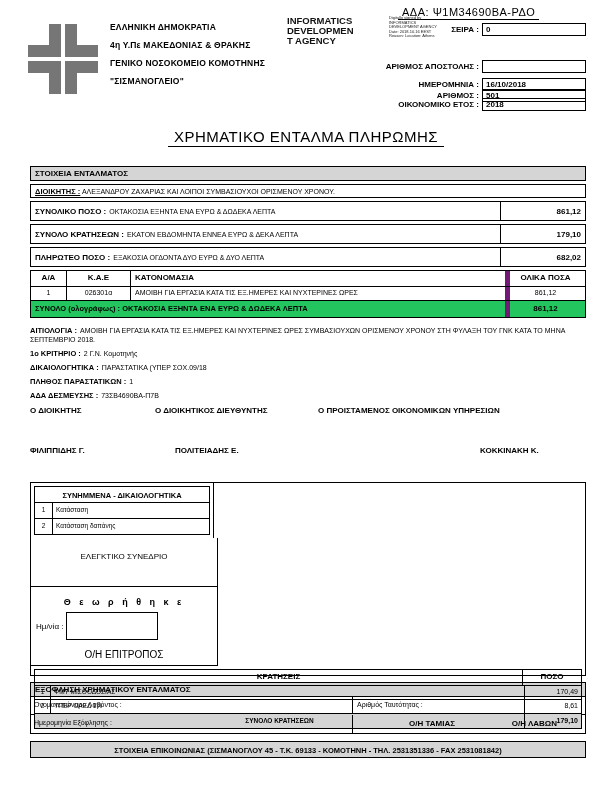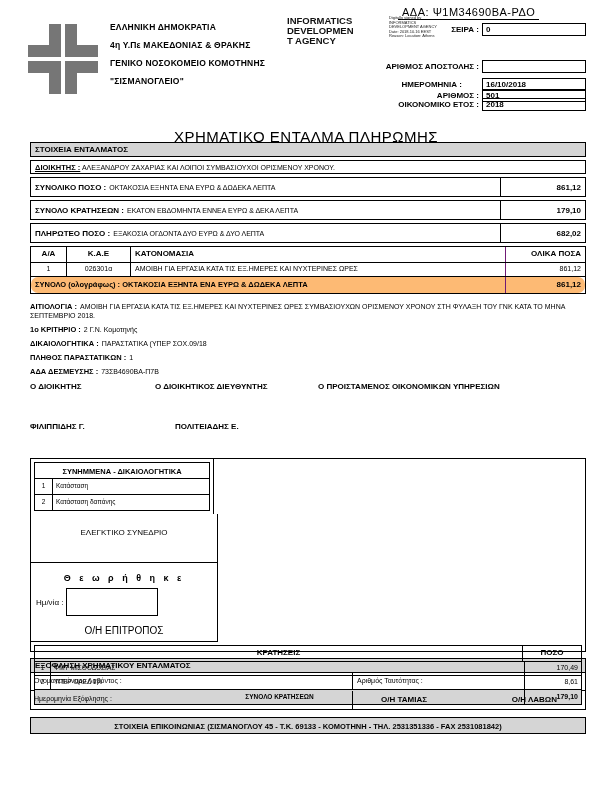--- a/index.html
+++ b/index.html
@@ -19,38 +19,38 @@
   .org { position:absolute; left:110px; top:18px; font-size:8.5px; font-weight:bold; letter-spacing:0.2px; }
   .org div { height:18px; line-height:18px; white-space:nowrap; }
   .stamp { position:absolute; left:287px; top:16px; width:160px; }
   .stamp-big { font-size:9.5px; font-weight:bold; line-height:10px; color:#111; width:100px; }
   .stamp-small { position:absolute; left:102px; top:0; width:55px; font-size:4px; line-height:4.6px; color:#222; }
   .hf { position:absolute; left:290px; width:296px; height:15px; display:flex; align-items:center; justify-content:flex-end; font-size:8px; font-weight:bold; }
   .hf .box { flex:none; width:104px; height:13px; margin-left:3px; border:1px solid #000; box-sizing:border-box; padding:1px 0 0 3px; overflow:hidden; }
   .title-wrap { position:absolute; top:128px; left:0; width:100%; text-align:center; }
   .title-wrap span { font-size:15px; letter-spacing:0.5px; border-bottom:1px solid #000; padding:0 6px 1px 6px; }
   
-  .content { position:absolute; left:30px; top:142px; width:556px; }
+  .content { position:absolute; left:30px; top:166px; width:556px; }
   .box-row { border:1px solid #000; box-sizing:border-box; margin-bottom:3px; }
   .sect-head { height:15px; background:#d5d5d5; font-weight:bold; font-size:8px; padding:2px 0 0 4px; }
   .dik-row { height:14px; font-size:7px; padding:2px 0 0 4px; }
   .dik-row .u { text-decoration:underline; font-weight:bold; font-size:7.5px; }
   .amt-row { height:20px; display:flex; align-items:stretch; }
   .amt-row .txt { flex:1; display:flex; align-items:center; padding-left:4px; font-size:7px; }
   .amt-row .txt b { font-size:8px; margin-right:3px; white-space:nowrap; }
   .amt-row .amt { width:80px; border-left:1px solid #000; display:flex; align-items:center; justify-content:flex-end; padding-right:4px; font-weight:bold; font-size:8px; }
   
   .t2 { border:1px solid #000; box-sizing:border-box; margin-top:1px; }
   .t2 .hd { display:flex; height:15px; font-weight:bold; font-size:8px; border-bottom:1px solid #000; }
   .t2 .rw { display:flex; height:13px; font-size:7px; border-bottom:1px solid #000; }
   .t2 .c-aa  { width:36px; border-right:1px solid #000; text-align:center; padding-top:2px; box-sizing:border-box; }
   .t2 .c-kae { width:64px; border-right:1px solid #000; text-align:center; padding-top:2px; box-sizing:border-box; }
   .t2 .c-nm  { flex:1; padding:2px 0 0 4px; }
-  .t2 .c-tt  { width:80px; border-left:1px solid #701a75; text-align:right; padding:2px 4px 0 0; box-sizing:border-box; }
-  .t2 .tot { display:flex; height:16px; background:#fdba74; font-weight:bold;border-radius:7px; }
+  .t2 .c-tt  { width:80px; border-left:5px solid #701a75; text-align:center; padding:2px 4px 0 0; box-sizing:border-box; }
+  .t2 .tot { display:flex; height:16px; background:#22c55e; font-weight:bold; }
   .t2 .tot .lab { flex:1; font-size:7.5px; padding:3px 0 0 4px; }
   .t2 .tot .c-tt { font-size:8px; padding-top:3px; }
   
   .details { margin-top:8px; font-size:7px; }
   .detail { margin-bottom:5px; line-height:9px; }
   .detail b { font-size:7.5px; margin-right:3px; }
   
   .sig-titles { display:flex; margin-top:6px; font-weight:bold; font-size:8px; }
   .sig-names  { display:flex; margin-top:31px; font-weight:bold; font-size:8px; }
   .st1 { width:125px; } .st2 { width:163px; } .st3 { flex:1; }
@@ -93,21 +93,21 @@
   .pm-chq-l    { width:60px;  border-right:1px solid #000; font-weight:bold; font-size:8px; display:flex; align-items:flex-end; padding:0 0 5px 3px; }
   .pm-chq-no   { width:142px; border-right:1px solid #000; font-size:6.5px; text-align:center; padding-top:2px; }
   .pm-chq-date { width:117px; border-right:1px solid #000; font-size:6.5px; text-align:center; padding-top:2px; }
   .pm-chq-a    { flex:1; font-size:6.5px; text-align:center; padding-top:2px; }
   .pay-r2 { display:flex; height:17px; border-bottom:1px solid #000; font-size:7px; }
   .pay-r2 .left  { width:322px; border-right:1px solid #000; box-sizing:border-box; padding:4px 0 0 3px; }
   .pay-r2 .right { flex:1; padding:4px 0 0 4px; }
   .pay-r3 { display:flex; height:18px; font-size:7px; }
   .pay-r3 .left { width:322px; border-right:1px solid #000; box-sizing:border-box; padding:4px 0 0 3px; }
   .pay-r3 .right { flex:1; display:flex; font-weight:bold; font-size:8px; padding-top:4px; }
-  .pay-r3 .tamias { margin-left:28px; }
+  .pay-r3 .tamias { margin-left:56px; }
   .pay-r3 .lavon  { margin-left:auto; margin-right:28px; }
   
   .footer { margin-top:7px; height:17px; border:1px solid #000; background:#d5d5d5; box-sizing:border-box; text-align:center; font-weight:bold; font-size:7.5px; padding-top:4px; }
 </style>
 </head>
 <body>
 
 <div class="page">
 
   <div class="ada-line"><span>ΑΔΑ:</span> <span>Ψ1Μ34690ΒΑ-ΡΔΟ</span></div>
@@ -140,21 +140,21 @@
     <div class="box">0</div>
   </div>
   <div class="hf" style="top:40px;margin-top:48px;">
     <span>ΑΡΙΘΜΟΣ :</span>
     <div class="box">501</div>
   </div>
   <div class="hf" style="top:59px;">
     <span>ΑΡΙΘΜΟΣ ΑΠΟΣΤΟΛΗΣ :</span>
     <div class="box"></div>
   </div>
-  <div class="hf" style="top:77px;gap:17px;">
+  <div class="hf" style="top:77px;">
     <span>ΗΜΕΡΟΜΗΝΙΑ :</span>
     <div class="box">16/10/2018</div>
   </div>
   <div class="hf" style="top:97px;">
     <span>ΟΙΚΟΝΟΜΙΚΟ ΕΤΟΣ :</span>
     <div class="box">2018</div>
   </div>
 
   <div class="title-wrap">
     <span>ΧΡΗΜΑΤΙΚΟ ΕΝΤΑΛΜΑ ΠΛΗΡΩΜΗΣ</span>
@@ -217,20 +217,21 @@
     </div>
 
     <div class="sig-titles">
       <div class="st1">Ο ΔΙΟΙΚΗΤΗΣ</div>
       <div class="st2">Ο ΔΙΟΙΚΗΤΙΚΟΣ ΔΙΕΥΘΥΝΤΗΣ</div>
       <div class="st3">Ο ΠΡΟΙΣΤΑΜΕΝΟΣ ΟΙΚΟΝΟΜΙΚΩΝ ΥΠΗΡΕΣΙΩΝ</div>
     </div>
     <div class="sig-names">
       <div class="sn1">ΦΙΛΙΠΠΙΔΗΣ Γ.</div>
       <div class="sn2">ΠΟΛΙΤΕΙΑΔΗΣ Ε.</div>
+      <div class="sn3">ΚΟΚΚΙΝΑΚΗ Κ.</div>
     </div>
 
     <div class="mid">
       <div class="mid-left">
         <div class="att-table">
           <div class="att-head">ΣΥΝΗΜΜΕΝΑ - ΔΙΚΑΙΟΛΟΓΗΤΙΚΑ</div>
           <div class="att-row">
             <div class="n">1</div>
             <div class="t">Κατάσταση</div>
           </div>

